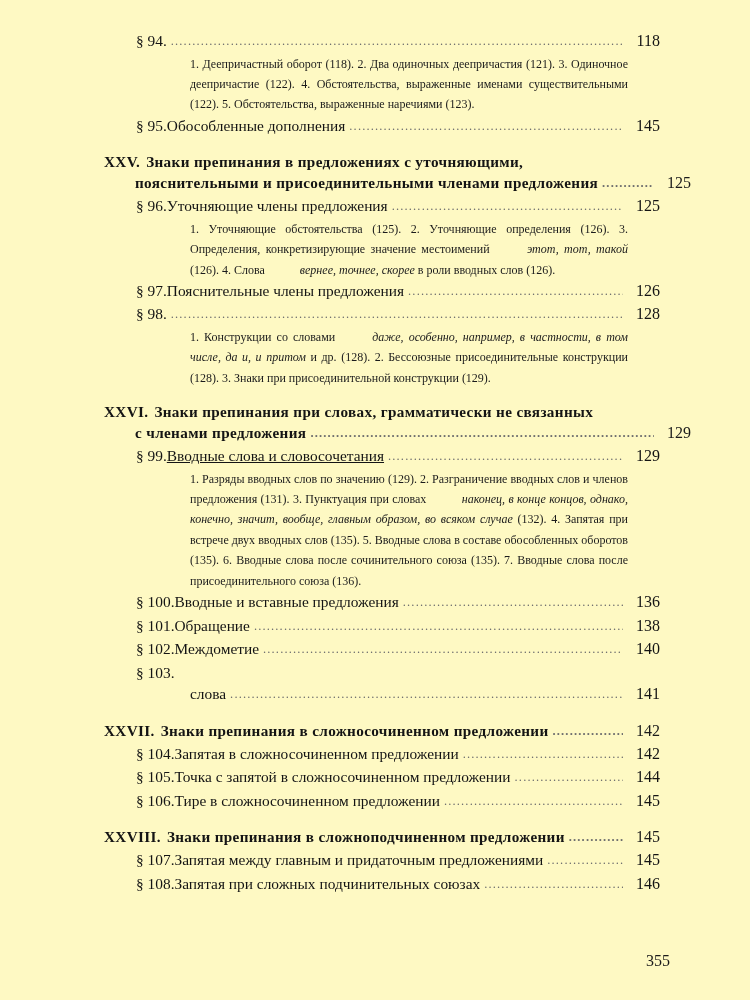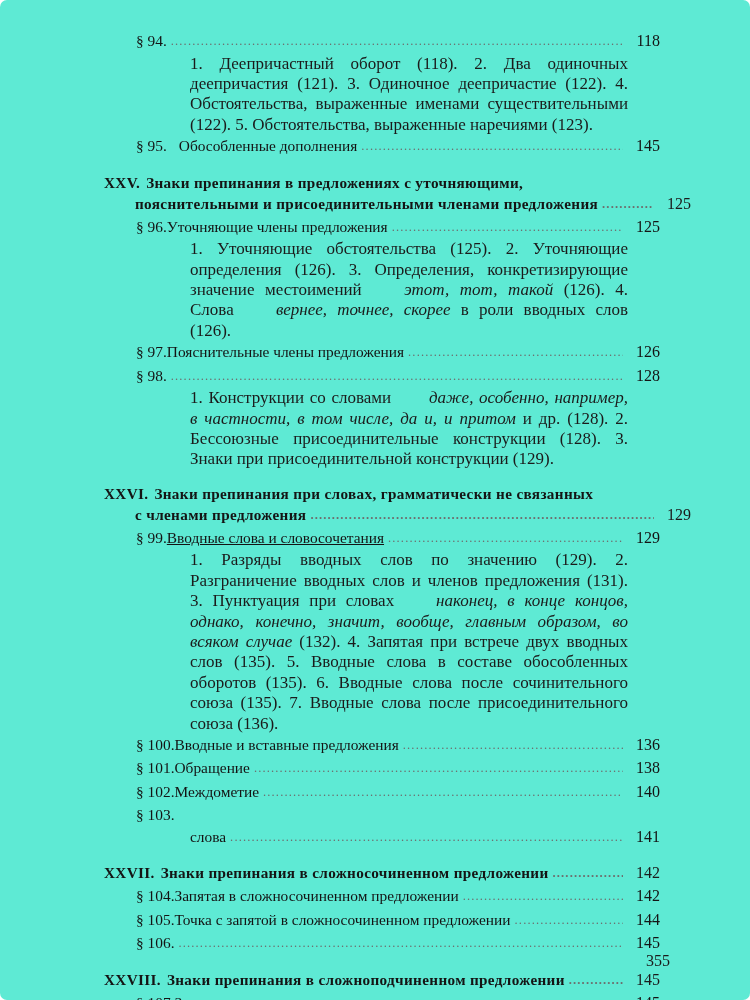--- a/index.html
+++ b/index.html
@@ -14,22 +14,21 @@
     font-family: "Liberation Serif", "DejaVu Serif", serif;
     color: #141414;
     overflow: hidden;
   }
 
   #page {
     position: absolute;
     left: 0; top: 0;
     width: 750px;
     height: 1000px;
-    background: #5eead4;
-    border-radius: 7px;
+    background: #fef9c3;
   }
 
   
   .toc { position: absolute; left: 104px; top: 30px; width: 566px; }
 
   .row { position: relative; }
 
   
   .lead {
     display: flex;
@@ -93,21 +92,21 @@
   .secline .dots {
     flex: 1 1 auto; overflow: hidden; white-space: nowrap;
     margin: 0 3px 0 4px; color: #6d6d6d; font-size: 12.5px;
     letter-spacing: 1.15px; transform: translateY(-1px);
   }
 
   
   .detail {
     margin-left: 86px;
     width: 438px;
-    font-size: 17px;
+    font-size: 12px;
     line-height: 20.4px;
     text-align: justify;
     text-indent: 0;
     color: #1b1b1b;
     hyphens: manual;
   }
   .detail i { font-style: italic; margin-left: 32px; }
 
   .folio {
     position: absolute;
@@ -127,21 +126,21 @@
         <div class="secline">
           <span class="num">§ 94.</span>
           <span class="dots">........................................................................................................................................................................................................</span>
           <span class="pg">118</span>
         </div>
       </div>
       <div class="detail">1. Деепричастный оборот (118). 2. Два одиночных деепричастия (121). 3. Одиночное деепричастие (122). 4. Обстоятельства, выраженные именами существительными (122). 5. Обстоятельства, выраженные наречиями (123).</div>
       <div class="row sec">
         <div class="secline">
           <span class="num">§ 95.</span>
-          <span style="white-space: pre; margin-left: 12px;">Обособленные дополнения</span>
+          <span style="white-space: pre;">Обособленные дополнения</span>
           <span class="dots">........................................................................................................................................................................................................</span>
           <span class="pg">145</span>
         </div>
       </div>
       <div class="part-spacer"></div>
       <div class="row part">
         <div class="l1"><span class="txt"><span class="rn">XXV.</span>Знаки препинания в предложениях с уточняющими,</span></div>
         <div class="lead l2">
           <span class="txt">пояснительными и присоединительными членами предложения</span>
           <span class="dots">........................................................................................................................................................................................................</span>
@@ -245,20 +244,21 @@
         <div class="secline">
           <span class="num wide">§ 105.</span>
           <span style="white-space: pre;">Точка с запятой в сложносочиненном предложении</span>
           <span class="dots">........................................................................................................................................................................................................</span>
           <span class="pg">144</span>
         </div>
       </div>
       <div class="row sec">
         <div class="secline">
           <span class="num wide">§ 106.</span>
+          <span style="white-space: pre;">Тире в сложносочиненном предложении</span>
           <span class="dots">........................................................................................................................................................................................................</span>
           <span class="pg">145</span>
         </div>
       </div>
       <div class="part-spacer"></div>
       <div class="row part">
         <div class="lead l1">
           <span class="txt"><span class="rn">XXVIII.</span>Знаки препинания в сложноподчиненном предложении</span>
           <span class="dots">........................................................................................................................................................................................................</span>
           <span class="pg">145</span>

